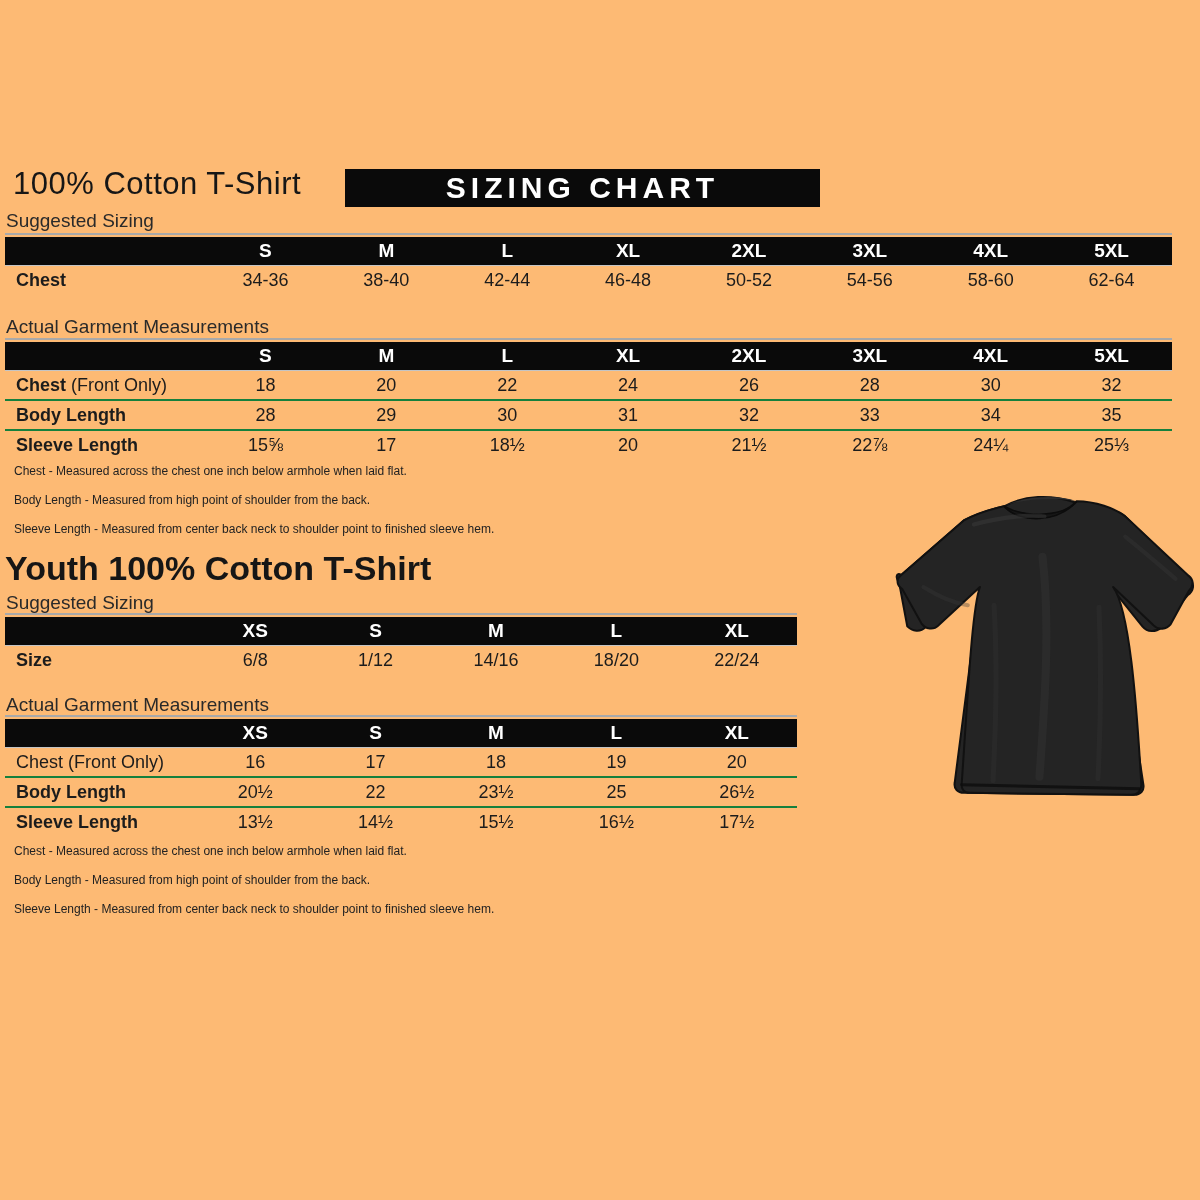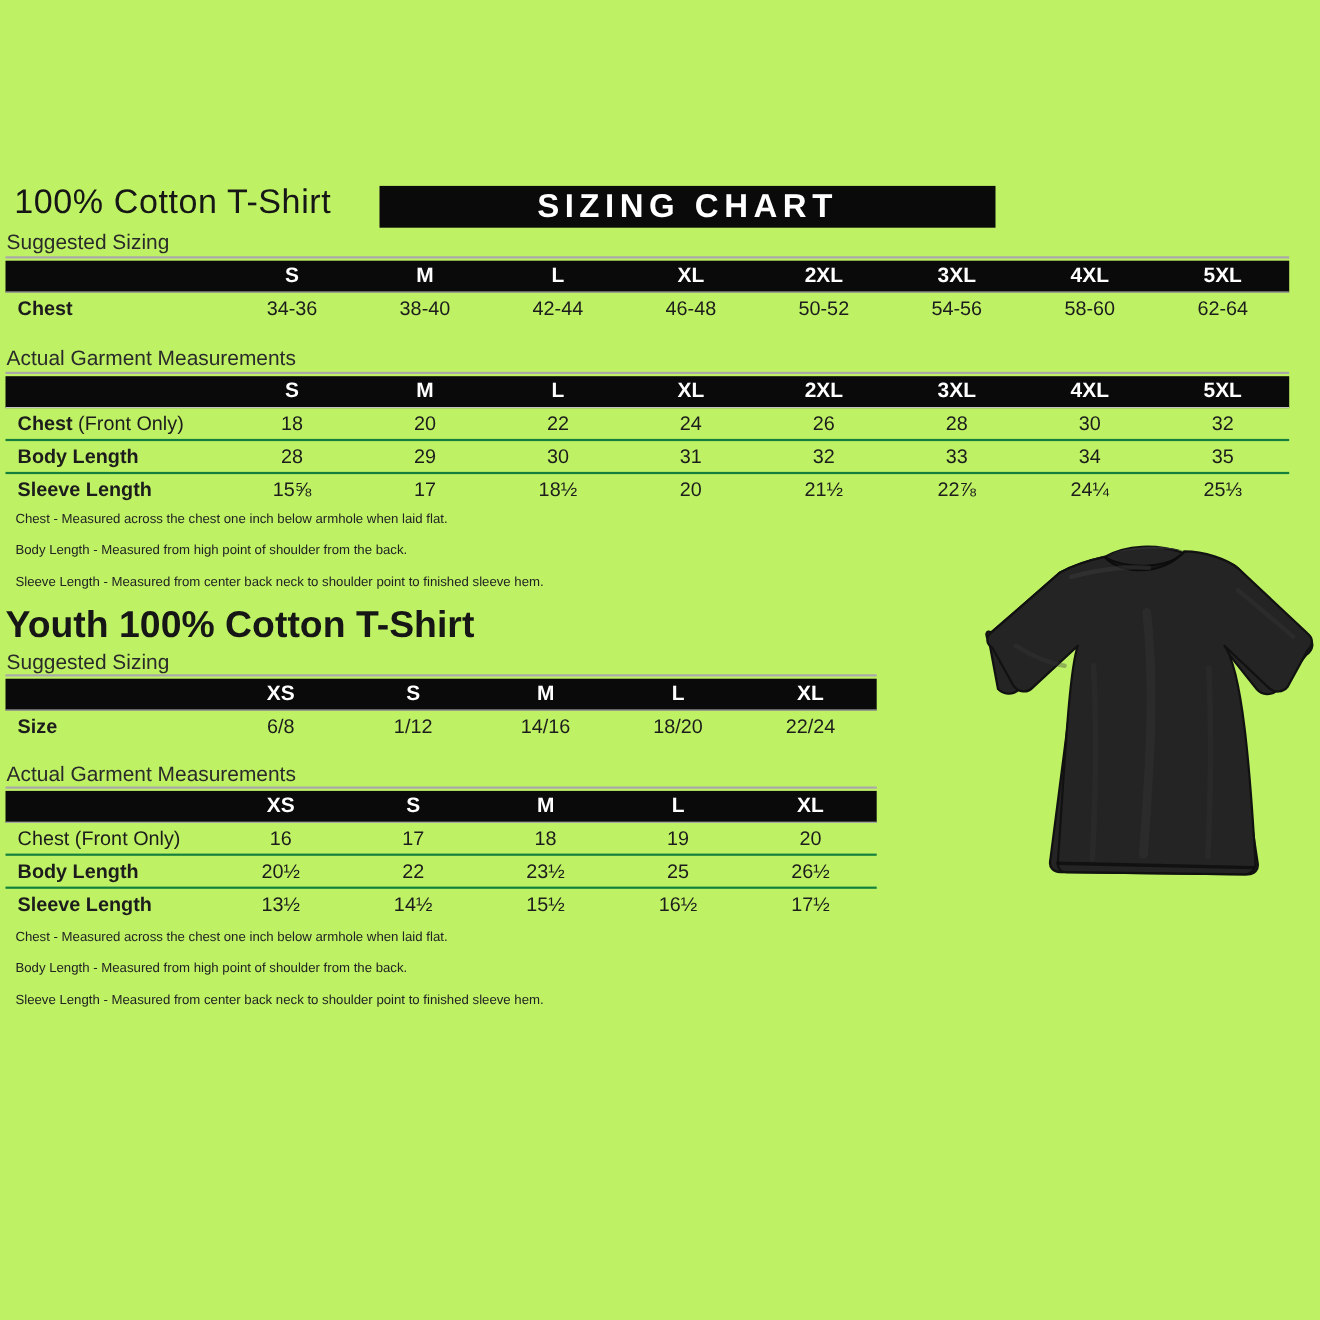--- a/index.html
+++ b/index.html
@@ -1,17 +1,17 @@
 <!DOCTYPE html>
 <html><head>
 <meta charset="utf-8">
 <style>
   html,body{margin:0;padding:0;background:#ffffff;}
   #canvas{
-    position:relative;width:1200px;height:1200px;background:#bef264;overflow:hidden;
+    position:relative;width:1200px;height:1200px;background:#fdba74;overflow:hidden;
     font-family:"Liberation Sans","DejaVu Sans",sans-serif;color:#1c1c1c;
   }
   .abs{position:absolute;}
   
   .main-title{font-size:31px;font-weight:normal;letter-spacing:0.5px;color:#161616;}
   .banner{
     background:#0a0a0a;color:#ffffff;display:flex;align-items:center;justify-content:center;
     font-weight:bold;font-size:30px;letter-spacing:5px;
   }
   .youth-title{font-size:34px;font-weight:bold;color:#161616;}
@@ -30,21 +30,21 @@
   .tval{text-align:center;font-size:18px;}
   
   .notes p{margin:0 0 11px 0;font-size:12px;color:#222222;line-height:18px;}
 </style>
 </head>
 <body>
 
 <div id="canvas">
 
   <div class="abs main-title" style="left:13px;top:166px;">100% Cotton T-Shirt</div>
-  <div class="abs banner" style="left:345px;top:169px;width:560px;height:38px;">
+  <div class="abs banner" style="left:345px;top:169px;width:475px;height:38px;">
     <span>SIZING CHART</span>
   </div>
 
   <div class="abs section-label" style="left:6px;top:210px;">Suggested Sizing</div>
   <div class="abs tbl" style="left:5px;top:233px;width:1167px;">
       <div class="tbar" style="grid-template-columns: 200px repeat(8, 1fr);">
         <span class="tcell tlabel"></span>
         <span class="thead">S</span>
         <span class="thead">M</span>
         <span class="thead">L</span>

